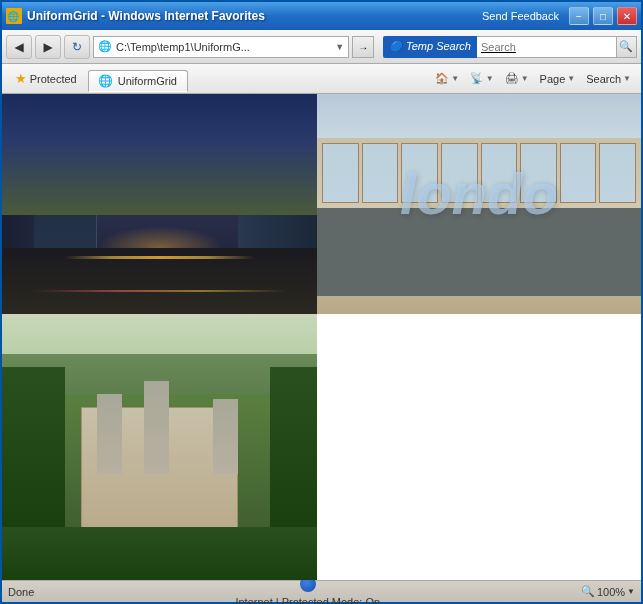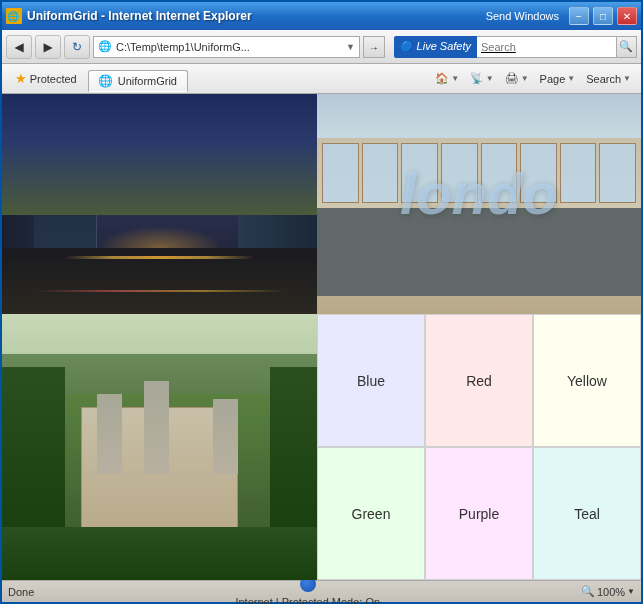--- a/index.html
+++ b/index.html
@@ -166,43 +166,43 @@
     .zoom-arrow { font-size: 8px; }
   </style>
 </head>
 <body>
 
 <div class="window">
 
   <div class="title-bar">
     <div class="title-bar-left">
       <div class="title-bar-icon">🌐</div>
-      <span class="title-bar-text">UniformGrid - Internet Internet Explorer</span>
+      <span class="title-bar-text">UniformGrid - Windows Internet Favorites</span>
     </div>
     <div style="display:flex;align-items:center;gap:4px;">
-      <span class="tb-btn send-feedback">Send Windows</span>
+      <span class="tb-btn send-feedback">Send Feedback</span>
       <span class="tb-btn minimize">−</span>
       <span class="tb-btn maximize">□</span>
       <span class="tb-btn close">✕</span>
     </div>
   </div>
 
   <div class="nav-bar">
     <div class="nav-btn">◀</div>
     <div class="nav-btn">▶</div>
     <div class="nav-btn refresh">↻</div>
     <div class="address-bar">
       <div class="address-icon">🌐</div>
       <span style="font-size:11px;color:#333;flex:1;overflow:hidden;white-space:nowrap;">C:\Temp\temp1\UniformG...</span>
       <span style="font-size:9px;color:#666;">▼</span>
     </div>
     <div class="address-go">→</div>
     <div style="display:flex;align-items:center;margin-left:6px;">
       <div style="display:flex;align-items:center;gap:3px;background:#1a5db8;padding:0 6px;height:22px;border-radius:2px 0 0 2px;">
-        <span style="font-size:11px;color:white;font-style:italic;">🔵 Live Safety</span>
+        <span style="font-size:11px;color:white;font-style:italic;">🔵 Temp Search</span>
       </div>
       <input type="text" style="width: 140px; height: 22px; border-top: 1px solid rgb(170, 170, 170); border-right: 1px solid rgb(170, 170, 170); border-bottom: 1px solid rgb(170, 170, 170); border-image: initial; border-left: none; font-size: 11px; padding: 0px 4px; text-decoration: underline;" placeholder="Search">
       <div style="width:20px;height:22px;border:1px solid #aaa;border-left:none;background:linear-gradient(to bottom,#f0f0f0,#d8d8d8);display:flex;align-items:center;justify-content:center;cursor:pointer;font-size:11px;">🔍</div>
     </div>
   </div>
 
   <div class="toolbar">
     <div class="favorites-btn">
       <span class="star-icon">★</span>
       <span>Protected</span>
@@ -298,40 +298,20 @@
         <div style="position:absolute;bottom:40%;left:45%;width:8%;height:35%;background:linear-gradient(180deg,#a8a898 0%,#b8b0a0 100%);"></div>
         <div style="position:absolute;bottom:40%;right:25%;width:8%;height:28%;background:linear-gradient(180deg,#a8a898 0%,#b8b0a0 100%);"></div>
 
         <div style="position:absolute;bottom:0;left:0;right:0;height:20%;background:linear-gradient(180deg,#2a5020 0%,#1a4010 100%);"></div>
 
         <div style="position:absolute;top:20%;left:0;width:20%;height:60%;background:linear-gradient(180deg,#2a5020 0%,#1a4010 100%);"></div>
 
         <div style="position:absolute;top:20%;right:0;width:15%;height:60%;background:linear-gradient(180deg,#2a5020 0%,#1a4010 100%);"></div>
       </div>
 
-      <div class="color-grid">
-        <div class="color-cell blue-cell">
-          <span>Blue</span>
-        </div>
-        <div class="color-cell red-cell">
-          <span>Red</span>
-        </div>
-        <div class="color-cell yellow-cell">
-          <span>Yellow</span>
-        </div>
-        <div class="color-cell green-cell">
-          <span>Green</span>
-        </div>
-        <div class="color-cell purple-cell">
-          <span>Purple</span>
-        </div>
-        <div class="color-cell teal-cell">
-          <span>Teal</span>
-        </div>
-      </div>
 
     </div>
   </div>
 
   <div class="status-bar">
     <div class="status-left">
       <span>Done</span>
     </div>
     <div class="status-center">
       <div class="ie-globe"></div>

